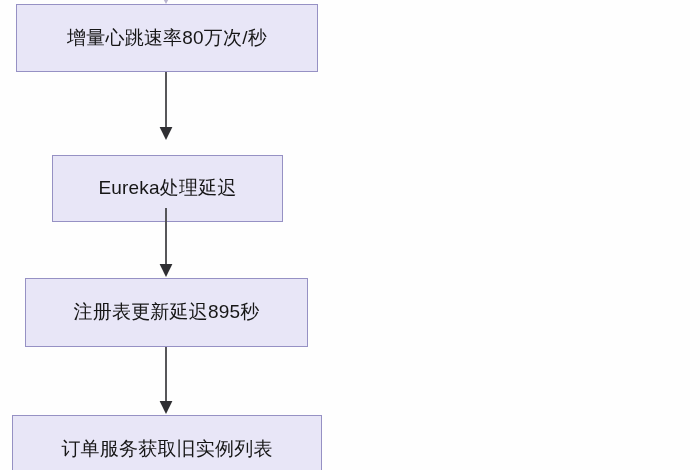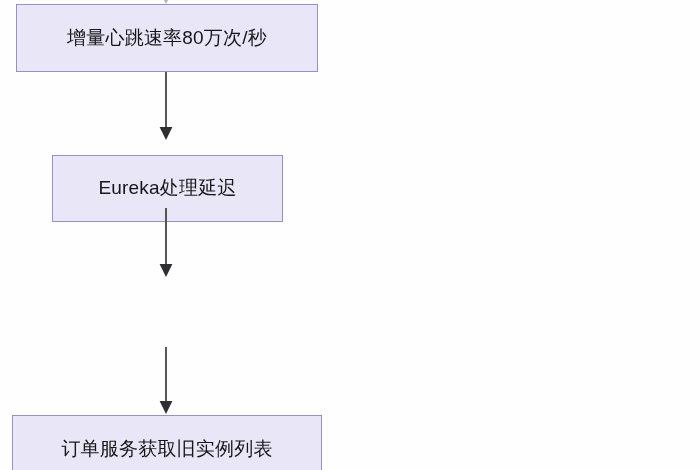--- a/index.html
+++ b/index.html
@@ -71,20 +71,23 @@
 
   <div class="node" style="left:52px; top:155px; width:231px; height:67px;">
     <span class="node-label">Eureka处理延迟</span>
   </div>
 
   <svg class="edge" style="left:150px; top:208px; width:32px; height:70px;" viewBox="0 0 32 70">
     <line class="edge-line" x1="16" y1="0" x2="16" y2="60"></line>
     <polygon class="edge-head" points="16,69 9.6,56 22.4,56"></polygon>
   </svg>
 
+  <div class="node" style="left:25px; top:278px; width:283px; height:69px;">
+    <span class="node-label">注册表更新延迟895秒</span>
+  </div>
 
   <svg class="edge" style="left:150px; top:347px; width:32px; height:68px;" viewBox="0 0 32 68">
     <line class="edge-line" x1="16" y1="0" x2="16" y2="58"></line>
     <polygon class="edge-head" points="16,67 9.6,54 22.4,54"></polygon>
   </svg>
 
   <div class="node" style="left:12px; top:415px; width:310px; height:68px;">
     <span class="node-label">订单服务获取旧实例列表</span>
   </div>
 

